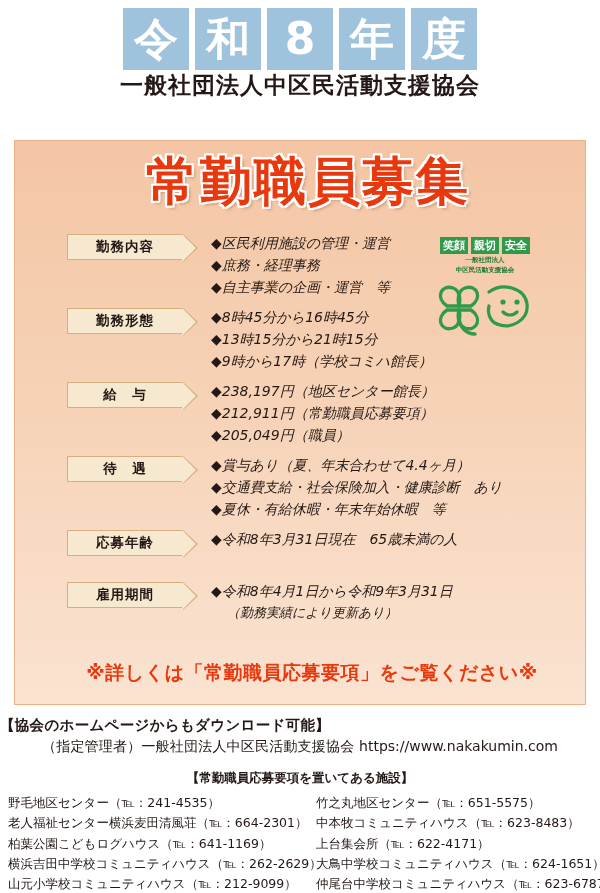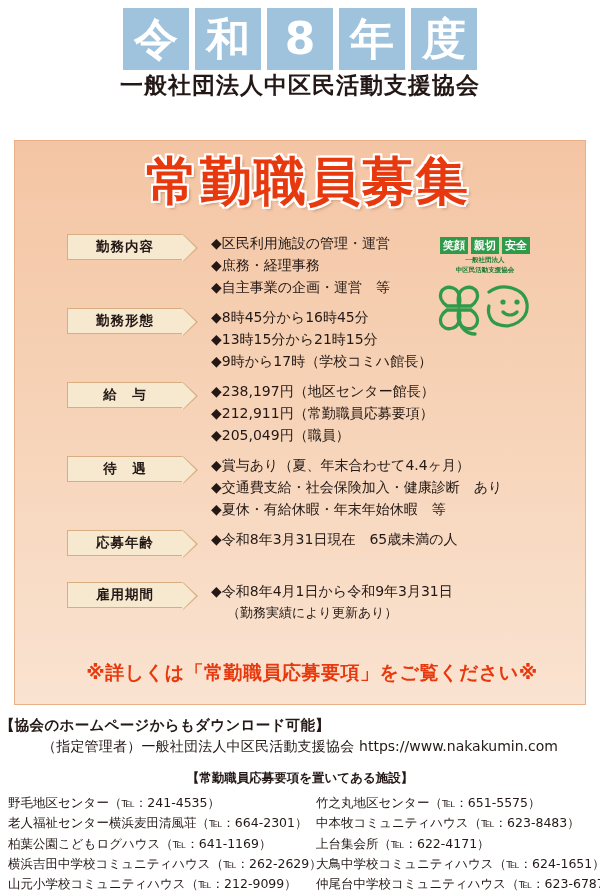--- a/index.html
+++ b/index.html
@@ -120,20 +120,21 @@
     top: -1px;
     width: 0; height: 0;
     border-top: 14px solid transparent;
     border-bottom: 14px solid transparent;
     border-left: 15px solid #d8ad7f;
   }
   .items {
     flex: 1;
     padding-left: 28px;
     padding-top: 1px;
+    font-style: italic;
   }
   .item {
     font-family: "DejaVu Sans", sans-serif;
     font-size: 14px;
     line-height: 1.55;
     color: #231815;
     white-space: nowrap;
   }
   .item.sub {
     padding-left: 16px;

